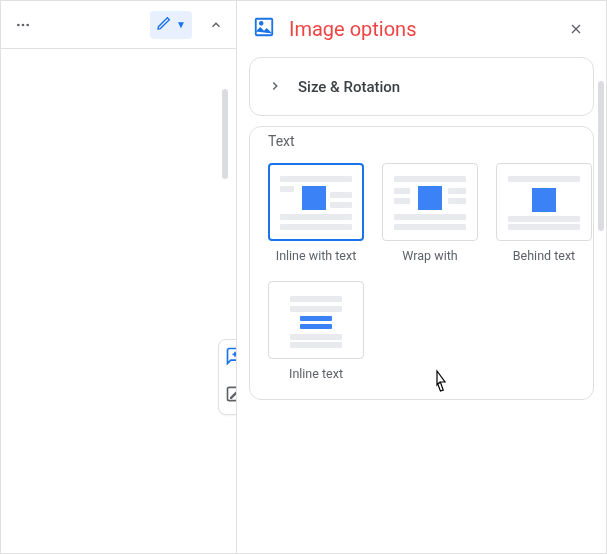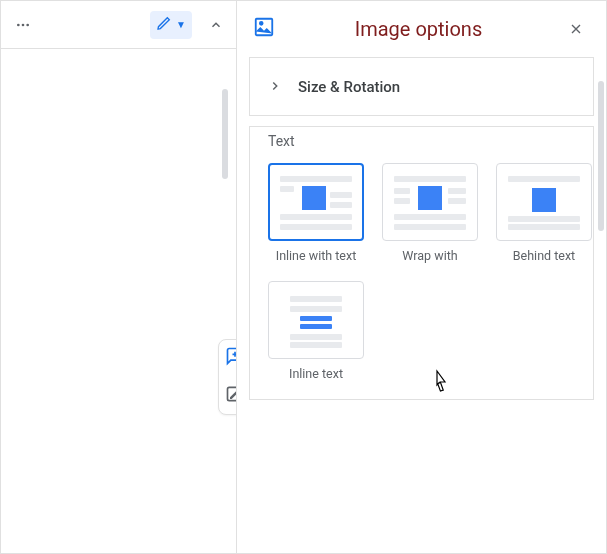--- a/index.html
+++ b/index.html
@@ -52,25 +52,25 @@
   }
   .panel-scroll {
     position:absolute; right:2px; top:80px; width:6px; height:150px;
     background:#dadce0; border-radius:3px;
   }
   .panel-header {
     display:flex; align-items:center; gap:14px;
     padding:14px 16px;
   }
   .panel-header-icon { color:#1a73e8; }
-  .panel-title { font-size:20px; color:#7f1d1d; font-weight:400; flex:1;text-align:center; }
+  .panel-title { font-size:20px; color:#ef4444; font-weight:400; flex:1; }
   .close-btn { color:#5f6368; width:28px;height:28px;display:flex;align-items:center;justify-content:center; }
   .sections { padding:0 12px 12px 12px; overflow:hidden; }
   .section {
-    border:1px solid #e0e0e0; border-radius:0;
+    border:1px solid #e0e0e0; border-radius:12px;
     margin-bottom:10px; padding:0;
   }
   .section-header {
     display:flex; align-items:center; gap:16px;
     padding:18px 18px; font-size:15px; color:#3c4043; font-weight:500;
   }
   .chev { color:#5f6368; font-size:18px; }
   .section.open .section-body { padding:0 18px 18px 18px; }
   .style-label { font-size:14px; color:#5f6368; margin:6px 0 14px 0; }
   .grid {

